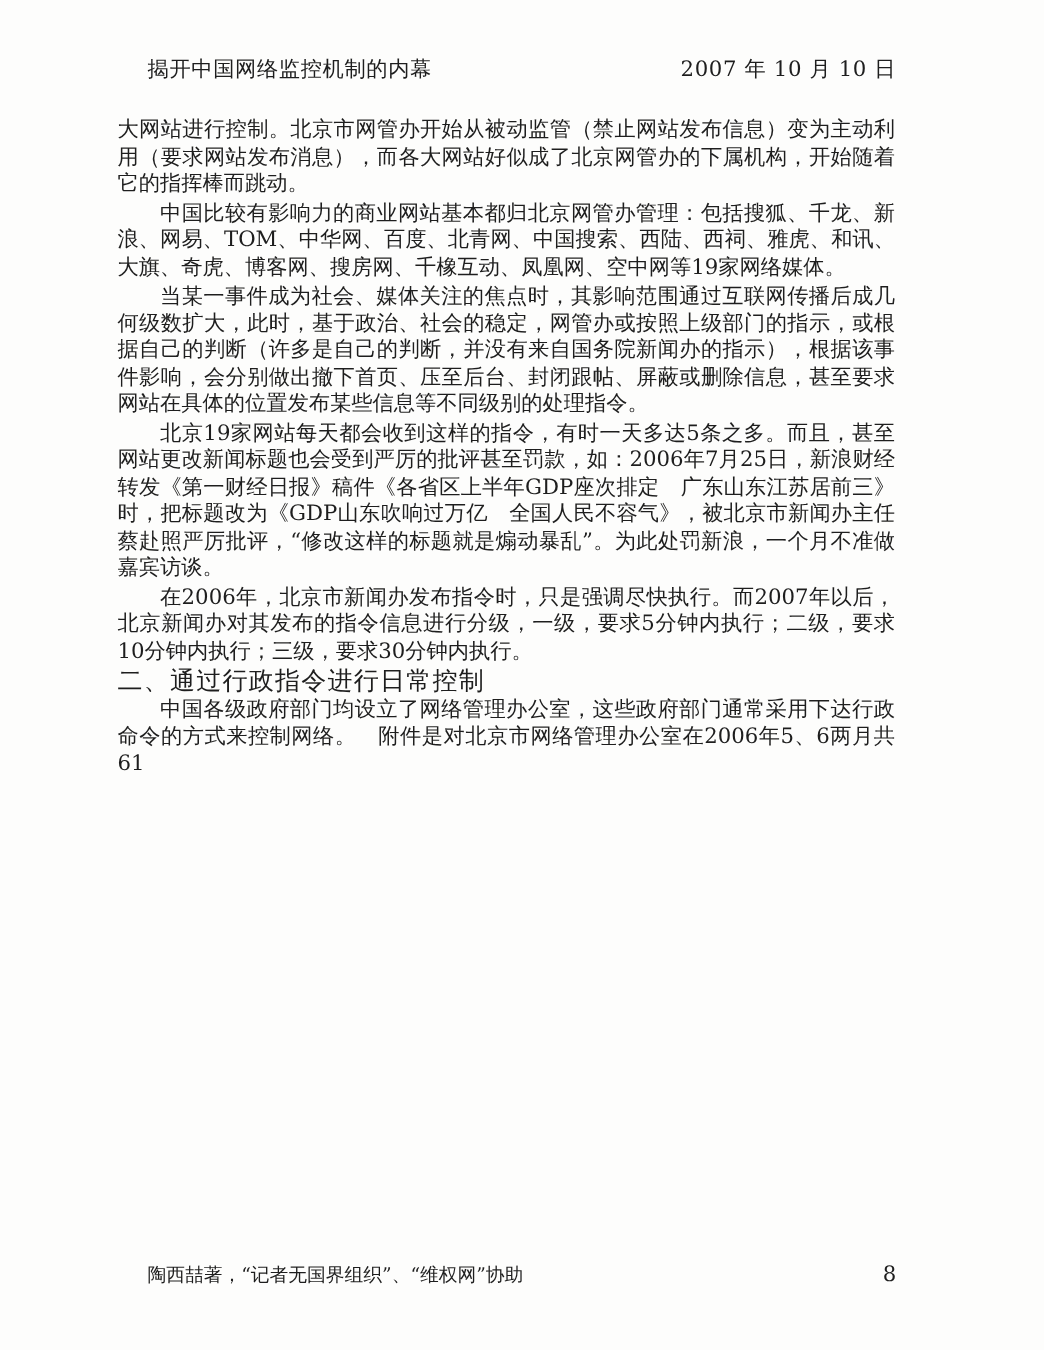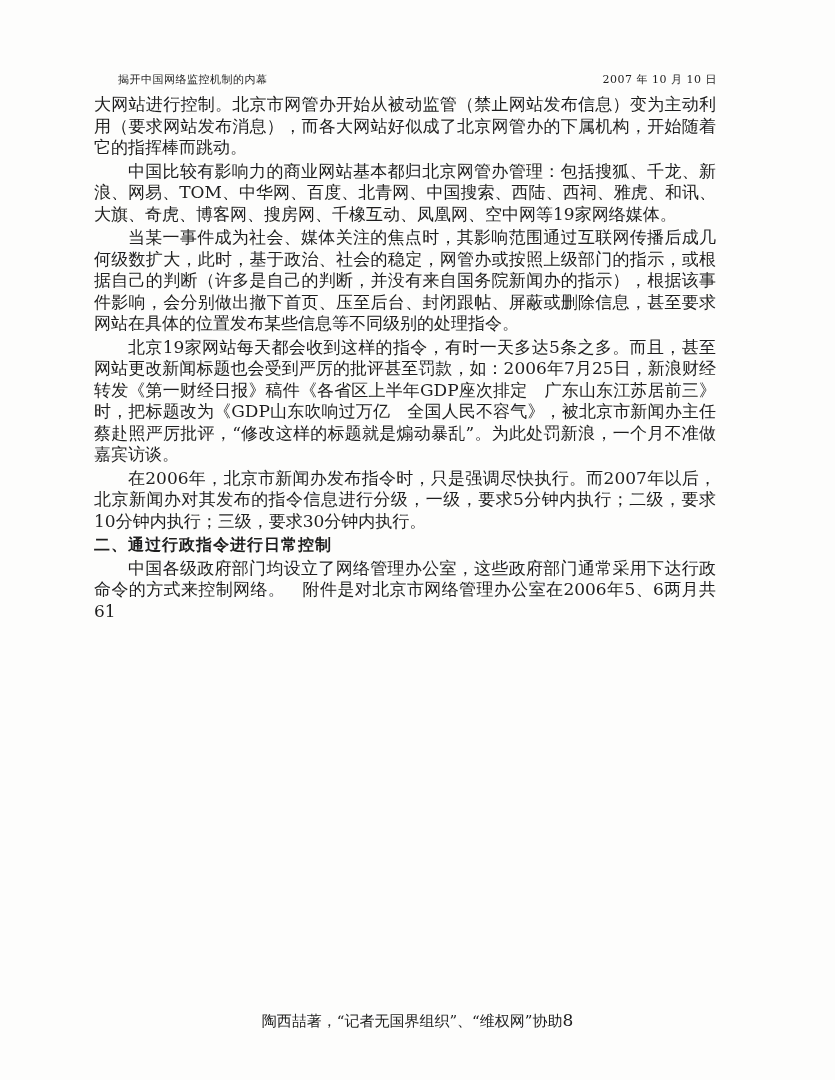--- a/index.html
+++ b/index.html
@@ -19,55 +19,54 @@
     box-sizing: border-box;
   }
   .header {
     position: absolute;
     top: 44px;
     left: 118px;
     right: 118px;
     display: flex;
     justify-content: space-between;
     align-items: center;
-    font-size: 11px;
+    font-size: 17px;
     letter-spacing: 0.5px;
-    margin-top: 28px;
   }
   .doc-body {
     position: absolute;
     top: 92px;
     left: 92px;
     width: 626px;
     font-size: 17px;
     line-height: 21.5px;
     text-align: justify;
   }
   .doc-body p {
     margin: 2px;
     text-indent: 2em;
   }
   .doc-body p.no-indent {
     text-indent: 0;
   }
   .section-heading {
     margin: 38px 0 26px 56px;
     font-family: "DejaVu Sans", "Liberation Sans", sans-serif;
-    font-weight: bold;
-    font-size: 16px;
+    font-weight: normal;
+    font-size: 20px;
     letter-spacing: 1px;
     text-indent: 0 !important;
   }
   .footer {
     position: absolute;
     top: 1010px;
     left: 118px;
     right: 118px;
     display: flex;
-    justify-content: center;
+    justify-content: space-between;
     align-items: baseline;
     font-size: 15px;
   }
   .page-number {
     font-size: 17px;
   }
 </style>
 </head>
 <body>
 

